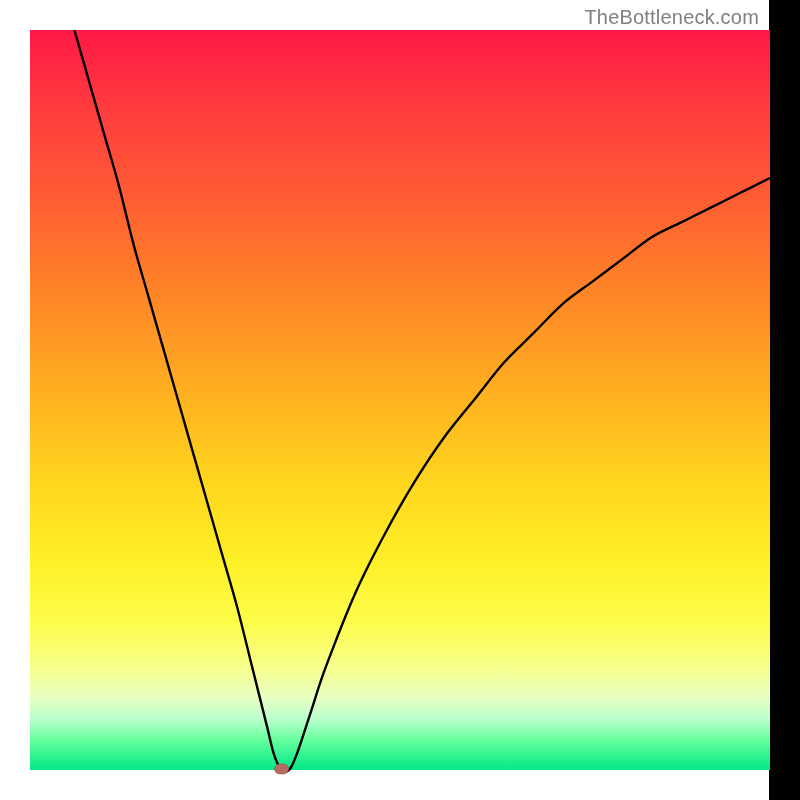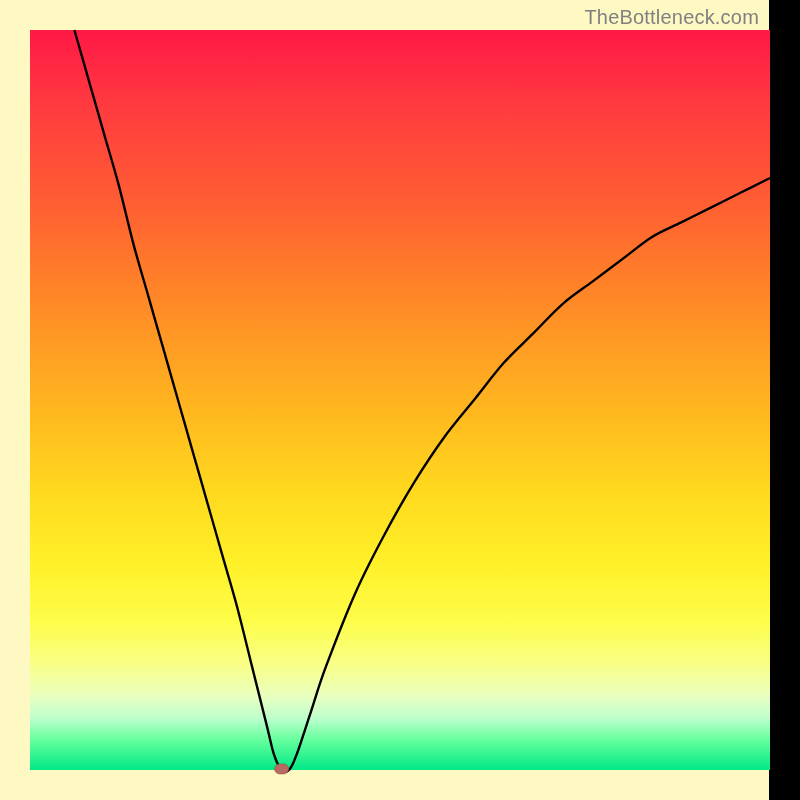--- a/index.html
+++ b/index.html
@@ -8,21 +8,21 @@
     width: 800px;
     height: 800px;
     background: #000;
     font-family: Arial, Helvetica, sans-serif;
     overflow: hidden;
   }
   .frame {
     position: relative;
     width: 769px;
     height: 800px;
-    background: #fef9c3;
+    background: #ffffff;
   }
   .plot-area {
     position: absolute;
     left: 30px;
     top: 30px;
     width: 740px;
     height: 740px;
     background: linear-gradient(
       to bottom,
       #ff1846 0%,

